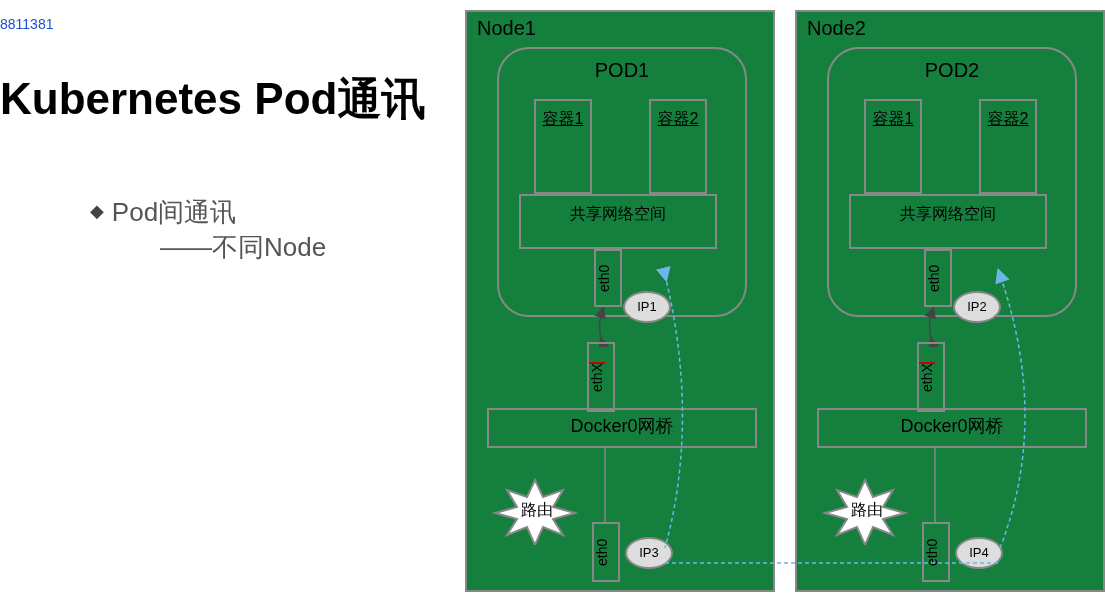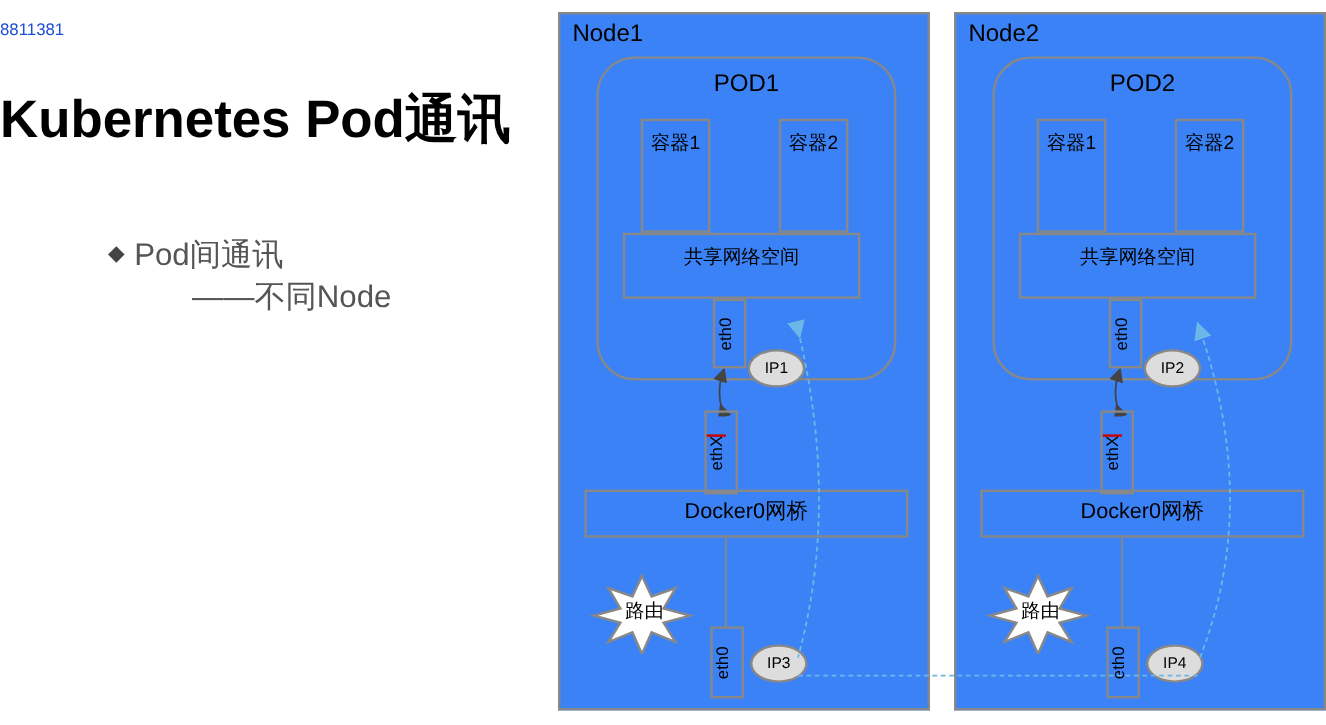--- a/index.html
+++ b/index.html
@@ -4,28 +4,28 @@
 <style>
 * { box-sizing: border-box; margin: 0; padding: 0; }
 body { font-family: "Microsoft YaHei", Arial, sans-serif; background: #fff; width: 1105px; height: 604px; position: relative; overflow: hidden; }
 .watermark-tl { position: absolute; top: 0; left: 0; color: #1d4ed8; font-size: 14px; margin-top: 16px; }
 .watermark-br { position: absolute; bottom: 18px; right: 40px; color: #ddd; font-size: 14px; }
 .title { position: absolute; top: 70px; left: 0; font-size: 44px; font-weight: bold; }
 .bullet-block { position: absolute; top: 195px; left: 90px; font-size: 26px; color: #555; }
 .bullet-block .diamond { font-size: 18px; color: #444; margin-right: 8px; vertical-align: 4px; }
 .bullet-block .line2 { margin-left: 70px; }
 
-.node-box { position: absolute; top: 10px; width: 310px; height: 582px; border: 2px solid #888; background: #3b82f6; }
+.node-box { position: absolute; top: 10px; width: 310px; height: 582px; border: 2px solid #888; background: #15803d; }
 .node1 { left: 465px; }
 .node2 { left: 795px; }
 .node-label { position: absolute; top: 5px; left: 10px; font-size: 20px; }
 
 .pod-box { position: absolute; top: 35px; left: 30px; width: 250px; height: 270px; border: 2px solid #888; border-radius: 32px; }
 .pod-label { position: absolute; top: 10px; left: 0; width: 100%; text-align: center; font-size: 20px; }
-.container-box { position: absolute; top: 50px; width: 58px; height: 95px; border: 2px solid #888; text-align: center; font-size: 16px; padding-top: 8px; }
+.container-box { position: absolute; top: 50px; width: 58px; height: 95px; border: 2px solid #888; text-align: center; font-size: 16px; padding-top: 8px; text-decoration: underline; }
 .c1 { left: 35px; }
 .c2 { left: 150px; }
 .shared-box { position: absolute; top: 145px; left: 20px; width: 198px; height: 55px; border: 2px solid #888; text-align: center; font-size: 16px; padding-top: 8px; }
 .eth0-pod { position: absolute; top: 200px; left: 95px; width: 28px; height: 58px; border: 2px solid #888; writing-mode: vertical-rl; text-orientation: mixed; transform: rotate(180deg); text-align: center; font-size: 14px; padding: 4px 0; }
 .ip-ellipse { position: absolute; width: 48px; height: 32px; border: 2px solid #888; border-radius: 50%; background: #ddd; text-align: center; font-size: 13px; line-height: 28px; }
 .ip1 { top: 212px; left: 124px; margin-top: 30px; }
 
 .ethx-box { position: absolute; top: 330px; left: 120px; width: 28px; height: 70px; border: 2px solid #888; writing-mode: vertical-rl; text-orientation: mixed; transform: rotate(180deg); text-align: center; font-size: 14px; padding: 4px 0; color: #000; }
 .ethx-box .u { border-bottom: 2px solid #c00; }
 

